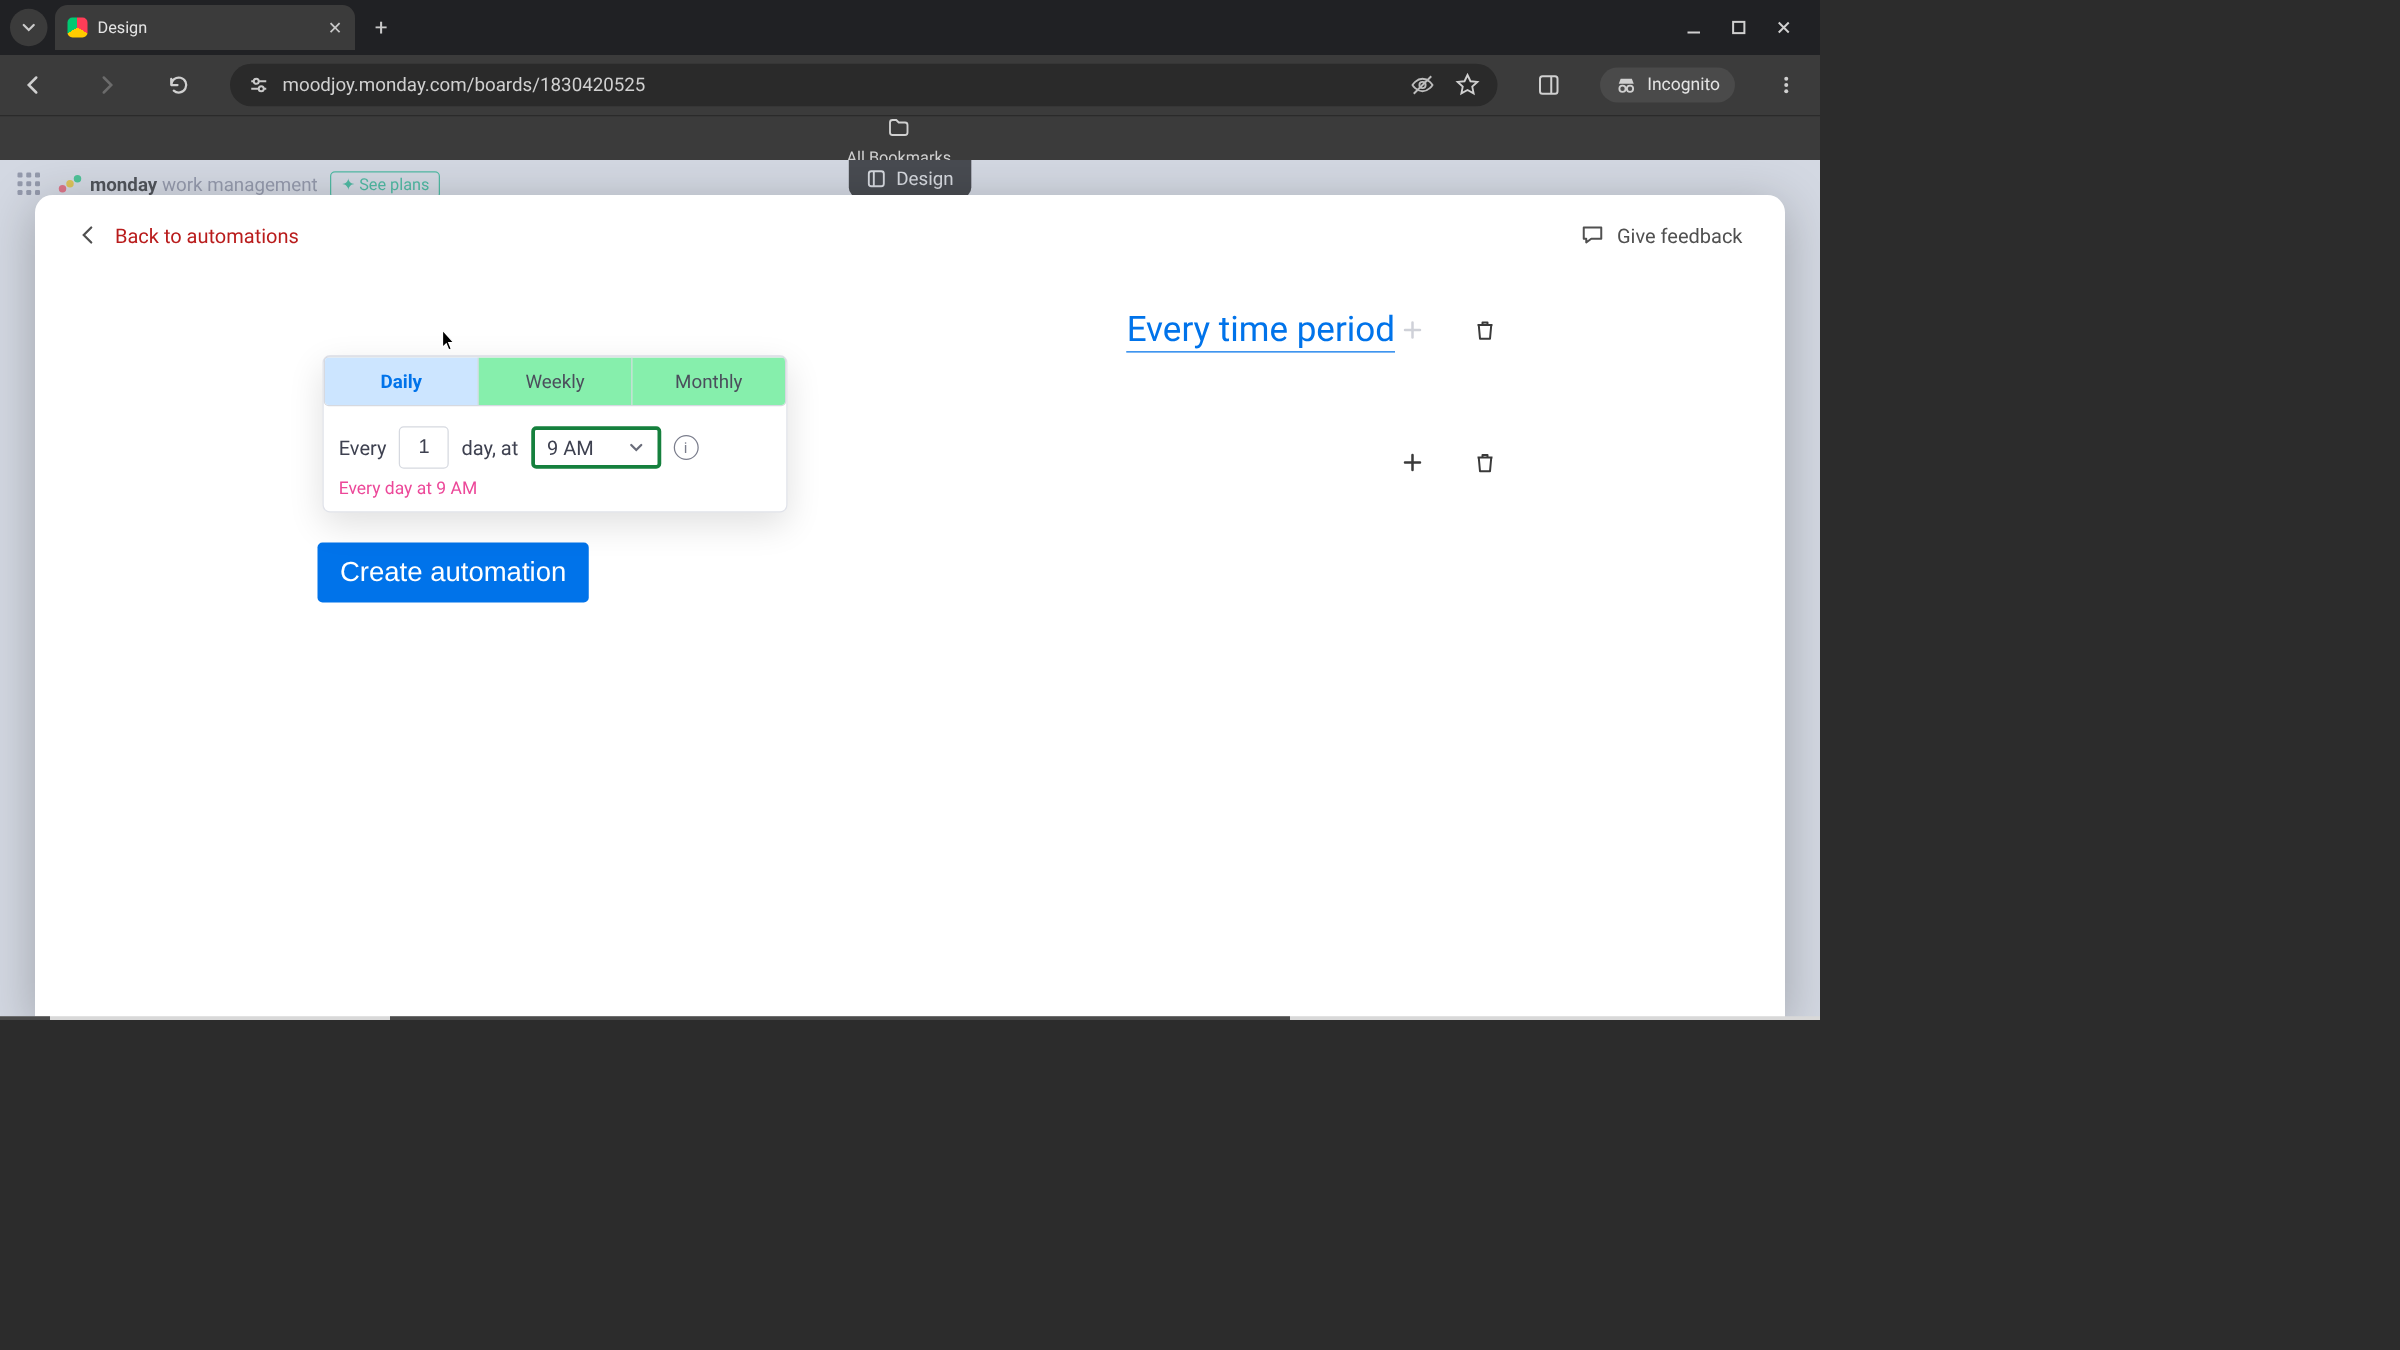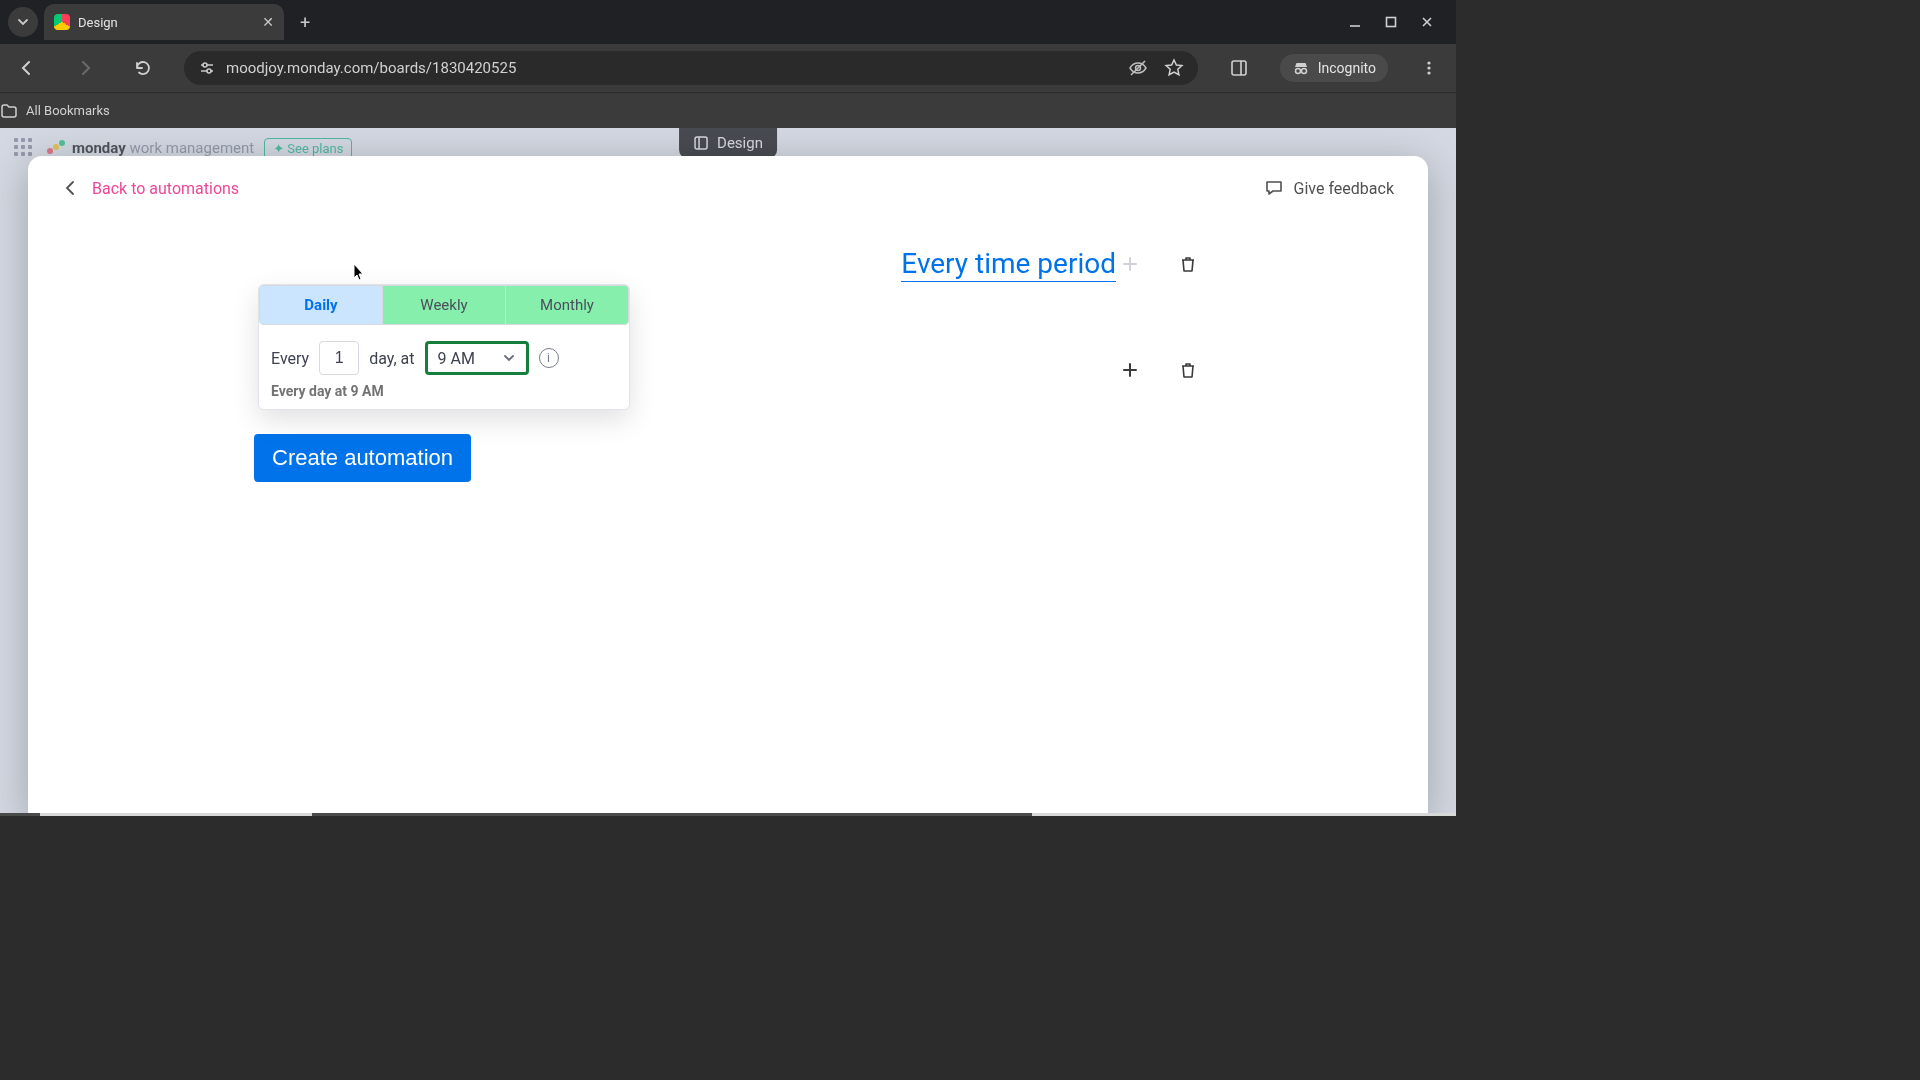--- a/index.html
+++ b/index.html
@@ -78,23 +78,23 @@
     font-size:15px;gap:10px;
   }
   .url-right{margin-left:auto;display:flex;align-items:center;gap:16px;}
   .incog-chip{
     display:flex;align-items:center;gap:8px;
     background:#4a4a4a;border-radius:18px;padding:5px 12px;color:#e4e4e4;
     font-size:14px;
   }
 
   .bookmark-bar{
-    height:36px;display:flex;align-items:center;justify-content:flex-start;
+    height:36px;display:flex;align-items:center;justify-content:space-between;
     padding-right:18px;color:#d0d0d0;font-size:13px;gap:8px;
-    background:#3b3b3b;border-top:1px solid #2a2a2a;
+    background:#3b3b3b;border-top:1px solid #2a2a2a;flex-direction:column;
   }
 
   
   .page {
     position:absolute;top:128px;left:0;right:0;bottom:0;
     background:#eef0f5;
     overflow:hidden;
   }
 
   
@@ -135,21 +135,21 @@
     position:absolute;top:28px;left:28px;right:28px;bottom:0;
     background:#fff;border-radius:14px 14px 0 0;
     box-shadow:0 8px 40px rgba(0,0,0,.25);
     padding:22px 34px;
   }
   .modal-top{
     display:flex;align-items:center;justify-content:space-between;
     margin-bottom:48px;
   }
   .back-link{
-    display:flex;align-items:center;gap:12px;color:#ec4899;font-size:16px;
+    display:flex;align-items:center;gap:12px;color:#b91c1c;font-size:16px;
   }
   .feedback-link{
     display:flex;align-items:center;gap:10px;color:#505050;font-size:16px;
   }
 
   .builder{
     margin-left:192px;margin-right:192px;
     position:relative;
   }
   .row{
@@ -198,21 +198,21 @@
   .timesel{
     width:104px;height:34px;border:3px solid #15803d;border-radius:4px;
     display:flex;align-items:center;justify-content:space-between;
     padding:0 10px;color:#3e4150;font-size:16px;background:#fff;
   }
   .info-i{
     width:20px;height:20px;border:1.6px solid #7a7d8c;border-radius:50%;
     display:flex;align-items:center;justify-content:center;font-size:12px;color:#7a7d8c;
   }
   .summary{
-    padding:2px 12px 0 12px;color:#737373;font-size:14px;font-weight:bold;
+    padding:2px 12px 0 12px;color:#ec4899;font-size:14px;
   }
 
   .create-btn{
     margin-top:50px;
     display:inline-block;background:#0073ea;color:#fff;border:none;
     padding:11px 18px;font-size:22px;border-radius:4px;
   }
 
   .row2{margin-top:74px;}
 

